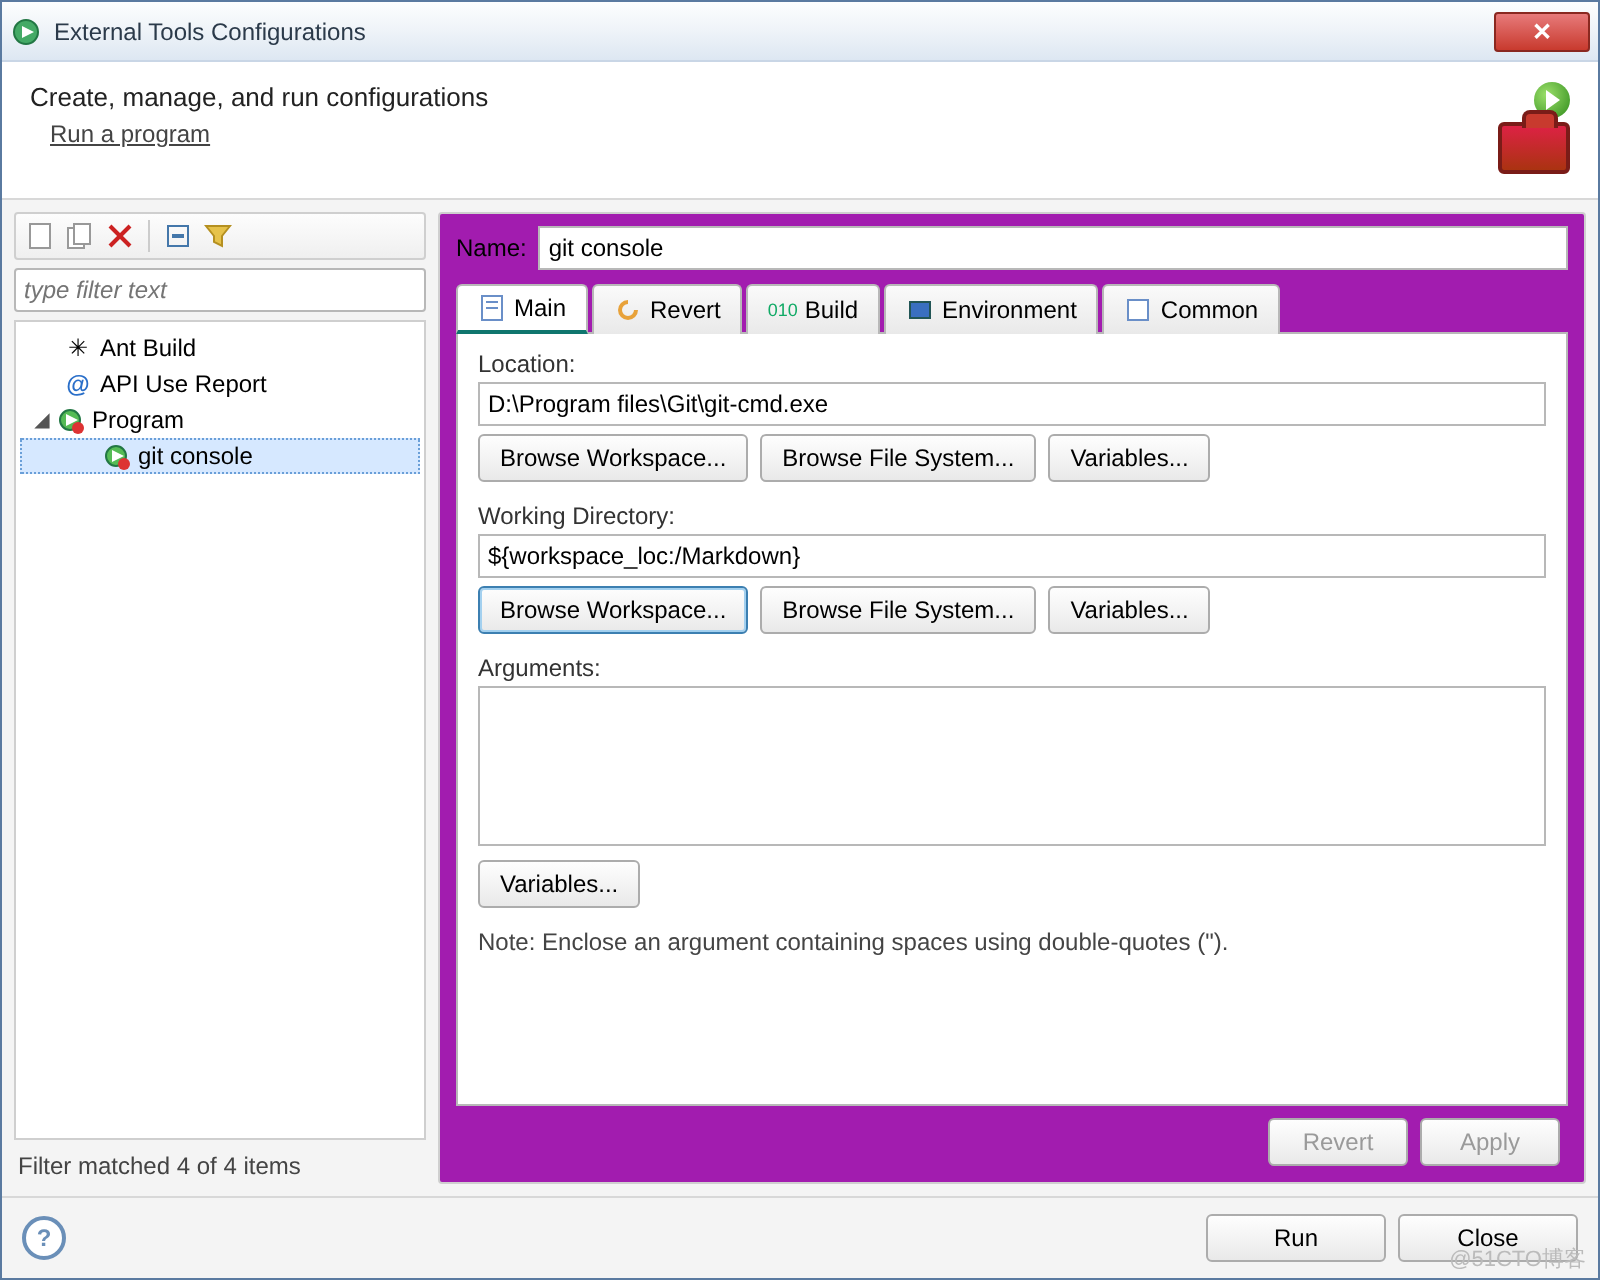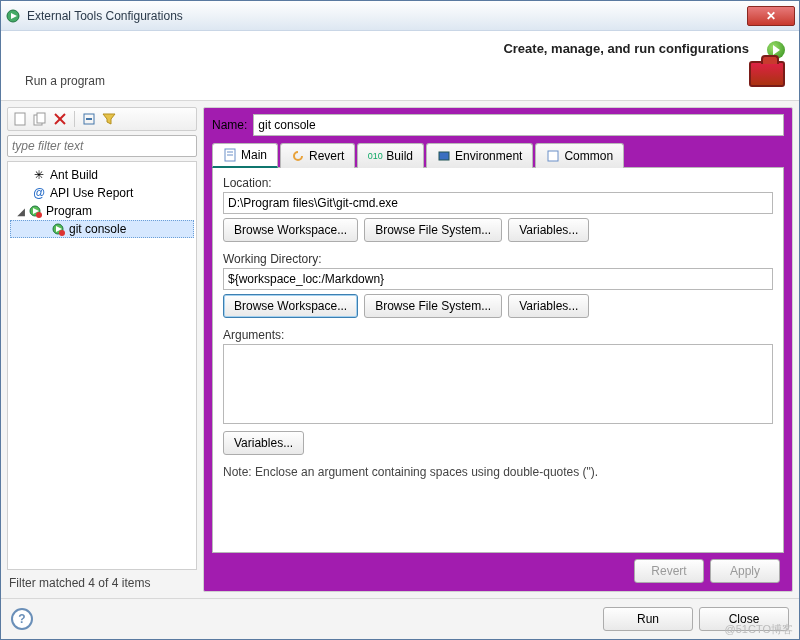--- a/index.html
+++ b/index.html
@@ -4,29 +4,29 @@
 <style>
 * { box-sizing: border-box; font-family: "Segoe UI", Tahoma, sans-serif; font-size: 12px; }
 body { margin: 0; background: #fff; }
 .window { width: 800px; height: 640px; border: 1px solid #5a7aa0; background: #fff; display: flex; flex-direction: column; position: relative; }
 .titlebar { height: 30px; background: linear-gradient(#fdfefe, #eef3f8 50%, #dde7f2); display: flex; align-items: center; padding: 0 4px; border-bottom: 1px solid #c9d6e6; }
 .titlebar .icon { width: 16px; height: 16px; margin-right: 6px; }
 .titlebar .title { flex: 1; color: #2b3a4a; }
 .closebtn { width: 48px; height: 20px; background: linear-gradient(#e77a7a,#c83a2e); border: 1px solid #8a2820; border-radius: 2px; color: #fff; text-align: center; font-weight: bold; line-height: 18px; cursor: pointer; }
 .header { padding: 10px 14px 12px; border-bottom: 1px solid #d8d8d8; display: flex; align-items: flex-start; background: #fff; }
 .header .htext { flex: 1; }
-.header h1 { margin: 0 0 18px; font-size: 13px; font-weight: bold; color: #222; text-align: right; }
-.header .sub { margin-left: 10px; color: #444; }
+.header h1 { margin: 0 0 4px; font-size: 13px; font-weight: normal; color: #222; }
+.header .sub { margin-left: 10px; color: #444; text-decoration: underline; }
 .header-icons { display: flex; flex-direction: column; align-items: flex-end; gap: 2px; }
 .play-icon { width: 18px; height: 18px; background: radial-gradient(circle at 35% 35%, #9bdf6a, #2e8b1a); border-radius: 50%; position: relative; }
 .play-icon:after { content: ""; position: absolute; left: 6px; top: 4px; border-left: 7px solid #fff; border-top: 5px solid transparent; border-bottom: 5px solid transparent; }
 .toolbox-icon { width: 36px; height: 26px; background: linear-gradient(#d24,  #a31 ); border: 2px solid #7a1c18; border-radius: 3px; position: relative; }
 .toolbox-icon:before { content: ""; position: absolute; top: -8px; left: 10px; width: 14px; height: 7px; border: 2px solid #7a1c18; border-bottom: none; border-radius: 4px 4px 0 0; background: #c83a2e; }
 .main { flex: 1; display: flex; padding: 6px; gap: 6px; min-height: 0; background: #f4f4f4; }
-.left { width: 190px; display: flex; flex-direction: column; }
+.left { width: 206px; display: flex; flex-direction: column; }
 .toolbar { height: 24px; border: 1px solid #cfcfcf; background: linear-gradient(#fdfdfd,#efefef); display: flex; align-items: center; padding: 0 4px; gap: 4px; border-radius: 2px; margin-bottom: 4px; }
 .toolbar .tbtn { width: 16px; height: 16px; cursor: pointer; display: inline-flex; align-items: center; justify-content: center; }
 .toolbar .sep { width: 1px; height: 16px; background: #ccc; margin: 0 2px; }
 .filter { width: 100%; height: 22px; border: 1px solid #b8b8b8; padding: 2px 4px; color: #888; font-style: italic; margin-bottom: 4px; border-radius: 2px; }
 .tree { flex: 1; border: 1px solid #cfcfcf; background: #fff; padding: 4px 2px; overflow: auto; }
 .tree-item { display: flex; align-items: center; height: 18px; padding-left: 6px; cursor: pointer; }
 .tree-item.indent1 { padding-left: 22px; }
 .tree-item.indent2 { padding-left: 40px; }
 .tree-item .ticon { width: 14px; height: 14px; margin-right: 4px; display:inline-flex;align-items:center;justify-content:center;}
 .tree-item.selected { background: #d6e8ff; border: 1px dotted #6a9fd8; }

